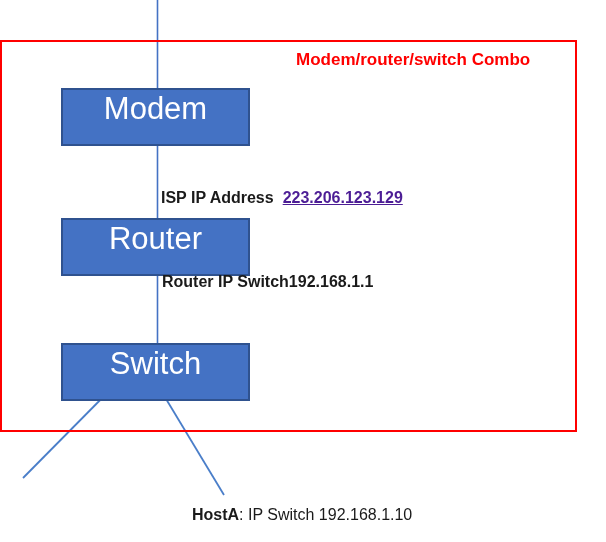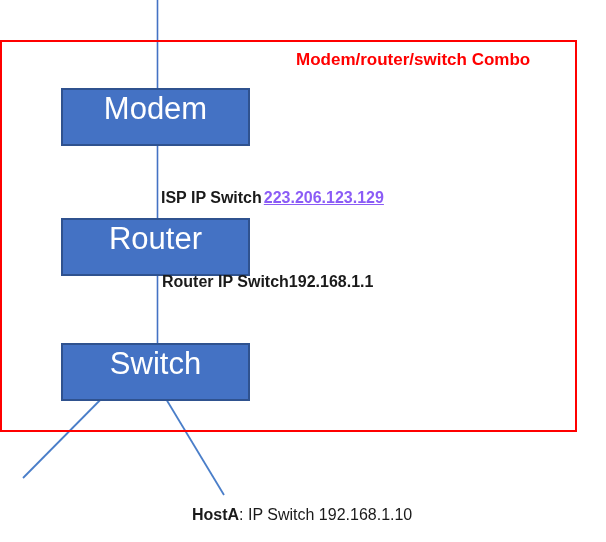--- a/index.html
+++ b/index.html
@@ -66,24 +66,24 @@
     position: absolute;
     font-size: 16px;
     color: #1a1a1a;
     white-space: nowrap;
     z-index: 3;
   }
   .annot-isp   { left: 161px; top: 189px; font-weight: bold; }
   .annot-router{ left: 162px; top: 273px; font-weight: bold; }
   .annot-host  { left: 192px; top: 506px; }
   .ip-link {
-    color: #8b5cf6;
+    color: #4c1d95;
     text-decoration: underline;
     font-weight: bold;
-    margin-left: 2px;
+    margin-left: 9px;
     cursor: pointer;
   }
   .ip-plain { }
   .host-name { font-weight: bold; }
 </style>
 </head>
 <body>
 
 <div class="canvas">
 
@@ -97,21 +97,21 @@
 
   <div class="frame-title">Modem/router/switch Combo</div>
 
   <div class="node node-modem">Modem</div>
 
   <div class="node node-router">Router</div>
 
   <div class="node node-switch">Switch</div>
 
   <div class="annot annot-isp">
-    <span>ISP IP Switch</span><span class="ip-link">223.206.123.129</span>
+    <span>ISP IP Address</span><span class="ip-link">223.206.123.129</span>
   </div>
 
   <div class="annot annot-router">
     <span>Router IP Switch</span><span class="ip-plain">192.168.1.1</span>
   </div>
 
   <div class="annot annot-host">
     <span class="host-name">HostA</span><span>: IP Switch 192.168.1.10</span>
   </div>
 

